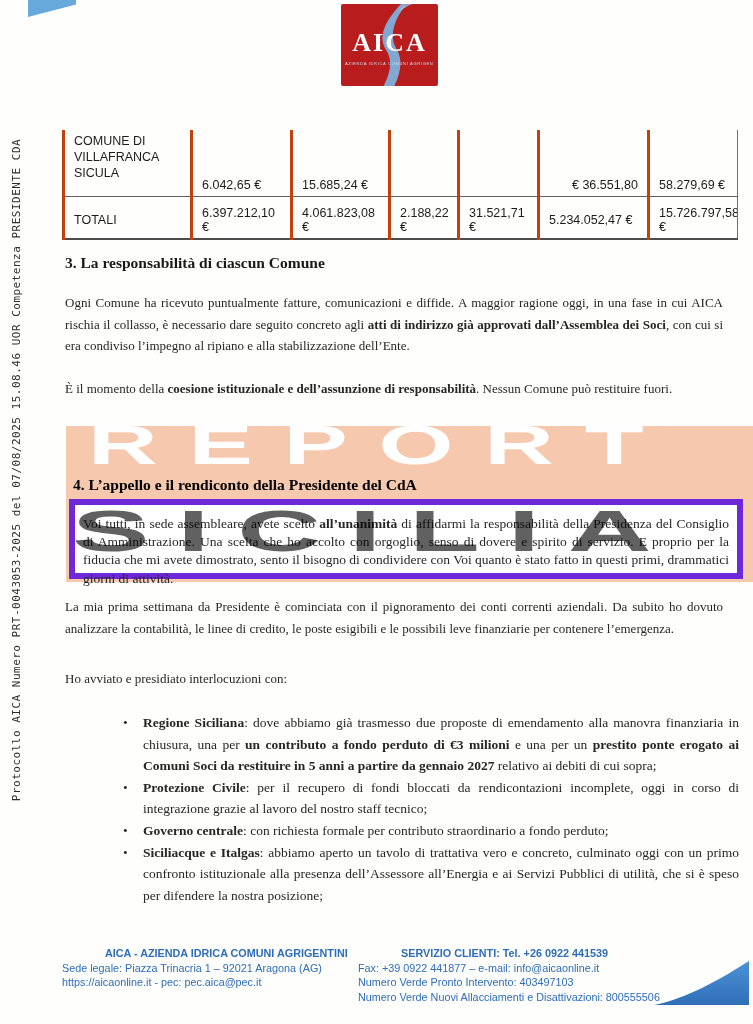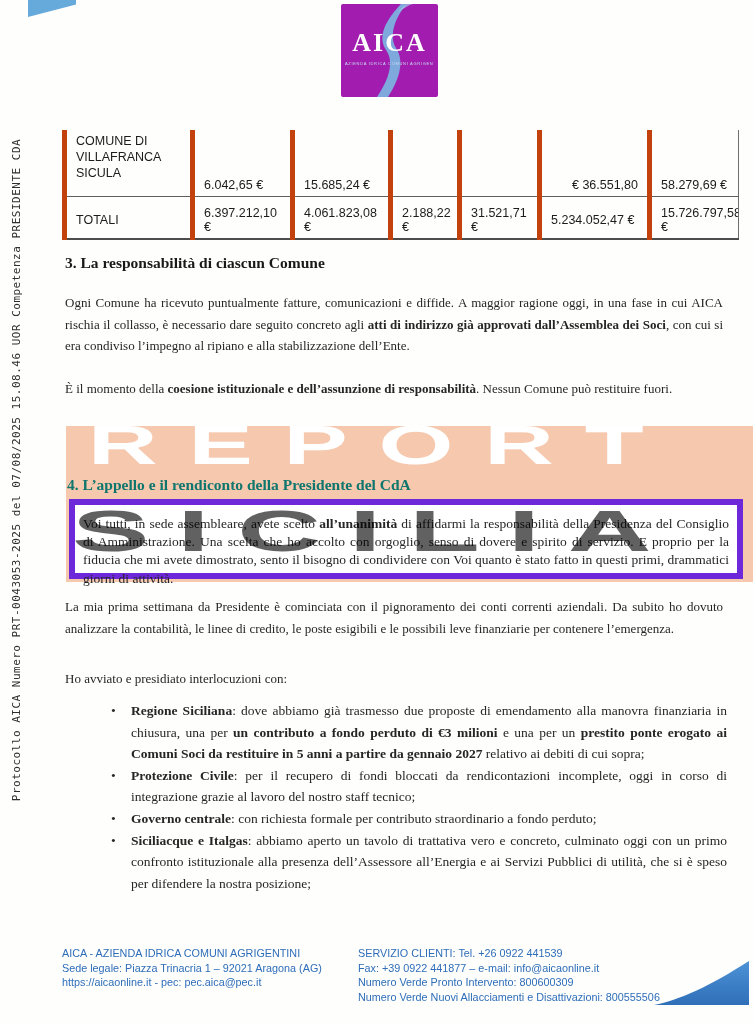--- a/index.html
+++ b/index.html
@@ -13,71 +13,71 @@
     background:#66a9db;clip-path:polygon(0 0,100% 0,100% 26%,0 100%);}
   .corner-br{position:absolute;left:652px;top:959px;width:98px;height:47px;}
   
   .protocol{
     position:absolute;left:-362px;top:462px;width:760px;height:16px;
     transform:rotate(-90deg);
     font-family:"DejaVu Sans Mono",monospace;font-size:11px;letter-spacing:.5px;
     color:#2e2e2e;text-align:center;white-space:nowrap;
   }
   
-  .logo{position:absolute;left:341px;top:4px;width:97px;height:93px;
-    background:#a21caf;border-radius:2px;overflow:hidden;}
+  .logo{position:absolute;left:341px;top:4px;width:97px;height:82px;
+    background:#b91c1c;border-radius:2px;overflow:hidden;}
   .logo svg{position:absolute;left:0;top:0;}
   .logo-name{position:absolute;left:0;top:26px;width:100%;text-align:center;
     color:#fff;font-family:"Liberation Serif",serif;font-weight:bold;
     font-size:26px;letter-spacing:2px;line-height:1;}
   .logo-tagline{position:absolute;left:4%;top:57px;width:92%;
     font-family:"Liberation Sans",sans-serif;font-size:4px;color:#c9def2;
     letter-spacing:.7px;white-space:nowrap;overflow:hidden;text-align:center;}
   
   .fin-table{position:absolute;left:62px;top:130px;border-collapse:collapse;
     font-family:"Liberation Sans",sans-serif;font-size:12.5px;color:#1c1c1c;
     table-layout:fixed;width:674px;}
-  .fin-table td{border-left:5px solid #c2410c;padding:2px 9px;overflow:hidden;}
+  .fin-table td{border-left:3px solid #c2410c;padding:2px 9px;overflow:hidden;}
   .fin-table td:last-child{border-right:1px solid #6f6f6f;}
   .fin-table tr.r1 td{height:60px;vertical-align:bottom;border-bottom:1px solid #5f5f5f;line-height:16px;padding-bottom:3px;}
   .fin-table tr.r1 td.lbl{vertical-align:top;padding-top:3px;}
   .fin-table tr.r2 td{height:33px;vertical-align:middle;padding-top:6px;
     border-bottom:2px solid #4c4c4c;font-weight:normal;}
   .fin-table td.ra{text-align:right;}
   
   .h-sec{position:absolute;left:65px;font-size:15.5px;font-weight:bold;color:#191919;}
   .para{position:absolute;left:65px;width:658px;font-size:13px;line-height:21.6px;
     text-align:justify;color:#262626;}
   
   .banner{position:absolute;left:66px;top:426px;width:687px;height:156px;background:#f6c8ae;}
   .report-word{position:absolute;left:22px;top:-9px;z-index:1;
     font-family:"Liberation Sans",sans-serif;font-weight:bold;font-size:56px;
     letter-spacing:.32em;color:#ffffff;transform:scaleX(1.72);transform-origin:left top;
     white-space:nowrap;line-height:1;}
-  .banner-heading{position:absolute;left:1px;top:50px;z-index:3;
-    font-size:15.5px;font-weight:bold;color:#0f766e;font-family:"Liberation Serif",serif;}
+  .banner-heading{position:absolute;left:7px;top:50px;z-index:3;
+    font-size:15.5px;font-weight:bold;color:#000000;font-family:"Liberation Serif",serif;}
   .white-box{position:absolute;left:3px;top:73px;width:674px;height:80px;z-index:2;
     background:#fff;border:6px solid #6d28d9;box-sizing:border-box;padding:10px 8px;}
   .white-box .boxtext{font-size:13.5px;line-height:18.2px;text-align:justify;color:#262626;}
   .sicilia-word{position:absolute;left:6px;top:76px;z-index:4;
     font-family:"Liberation Sans",sans-serif;font-weight:bold;font-size:58px;
     letter-spacing:.24em;color:rgba(52,52,52,.78);transform:scaleX(2.0);
     transform-origin:left top;mix-blend-mode:multiply;white-space:nowrap;line-height:1;}
   
-  .bullets{position:absolute;left:65px;top:696px;width:658px;margin:4px;padding:0;list-style:none;
+  .bullets{position:absolute;left:65px;top:696px;width:658px;margin:16px;padding:0;list-style:none;
     font-size:13.5px;line-height:21.6px;text-align:justify;color:#262626;}
   .bullets li{position:relative;padding-left:62px;margin:0;}
   .bullets li::before{content:"\2022";position:absolute;left:42px;top:0;}
   
   .footer{position:absolute;left:62px;top:946px;display:flex;
     font-family:"Liberation Sans",sans-serif;font-size:10.8px;line-height:14.6px;
     color:#2e6db8;}
   .footer .col-l{width:296px;}
   .footer .col-r{width:360px;}
-  .footer .b{font-weight:normal;}
+  .footer .b{font-weight:bold;margin-left:43px;}
   b{font-weight:bold;}
 </style>
 </head>
 <body>
 
 <div class="page">
 
   <div class="corner-tl"></div>
 
   <div class="protocol">Protocollo AICA Numero PRT-0043053-2025 del 07/08/2025 15.08.46 UOR Competenza PRESIDENTE CDA</div>
@@ -151,21 +151,21 @@
 
   <div class="footer">
     <div class="col-l">
       <div class="b">AICA - AZIENDA IDRICA COMUNI AGRIGENTINI</div>
       <div>Sede legale: Piazza Trinacria 1 – 92021 Aragona (AG)</div>
       <div>https://aicaonline.it - pec: pec.aica@pec.it</div>
     </div>
     <div class="col-r">
       <div class="b">SERVIZIO CLIENTI: Tel. +26 0922 441539</div>
       <div>Fax: +39 0922 441877 – e-mail: info@aicaonline.it</div>
-      <div>Numero Verde Pronto Intervento: 800600309</div>
+      <div>Numero Verde Pronto Intervento: 403497103</div>
       <div>Numero Verde Nuovi Allacciamenti e Disattivazioni: 800555506</div>
     </div>
   </div>
 
   <svg class="corner-br" viewBox="0 0 98 47">
     <defs>
       <linearGradient id="bw" x1="0" y1="0" x2="0" y2="1">
         <stop offset="0" stop-color="#4d92d6"></stop>
           <stop offset="1" stop-color="#2f6fb8"></stop>
       </linearGradient>

